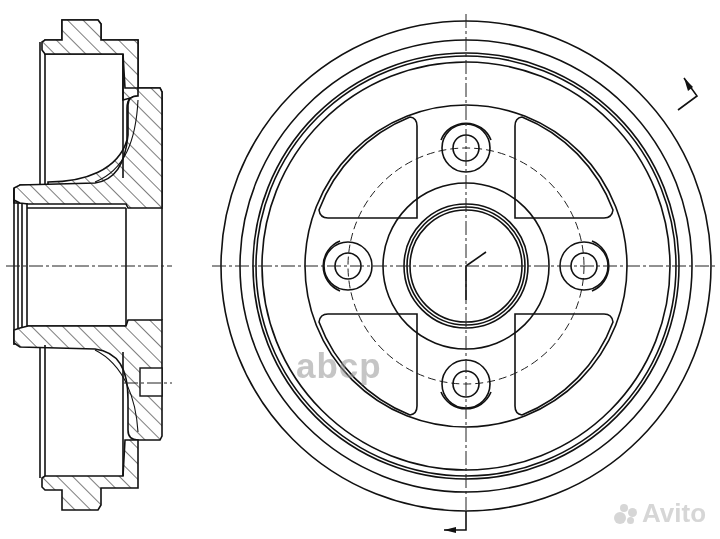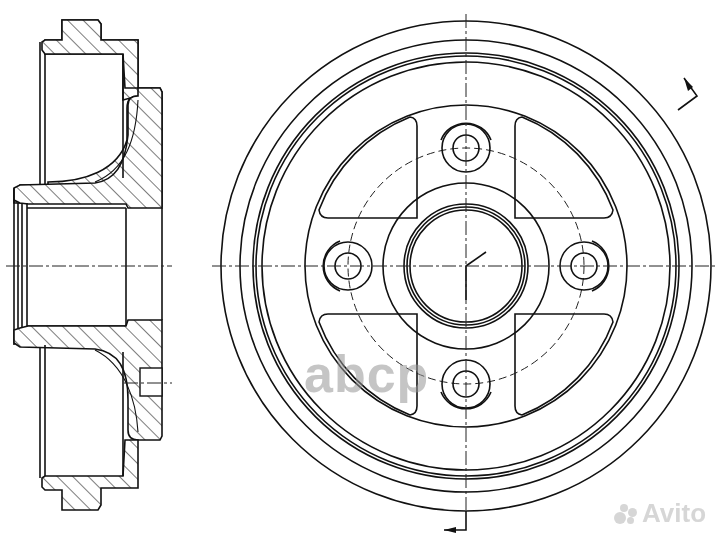--- a/index.html
+++ b/index.html
@@ -4,21 +4,21 @@
   <style>
     html, body { margin: 0; padding: 0; background: #ffffff; }
     body { width: 720px; height: 539px; overflow: hidden; position: relative;
            font-family: "Liberation Sans", sans-serif; }
     #drawing { position: absolute; left: 0; top: 0; width: 720px; height: 539px; }
     .ln { fill: none; stroke: #111; stroke-width: 1.6; }
     .thin { fill: none; stroke: #111; stroke-width: 1.1; }
     .center { fill: none; stroke: #222; stroke-width: 1; stroke-dasharray: 14 3 3 3; }
     .dash { fill: none; stroke: #222; stroke-width: 1; stroke-dasharray: 8 4; }
     .hatch-fill { fill: url(#hatch); stroke: #111; stroke-width: 1.6; }
-    .wm-abcp { position: absolute; left: 304px; top: 348px; font-size: 52px; font-weight: bold;
+    .wm-abcp { position: absolute; left: 296px; top: 348px; font-size: 35px; font-weight: bold;
                color: rgba(150,150,150,0.55); letter-spacing: 1px; line-height: 1; text-align: center; }
     .wm-avito { position: absolute; left: 612px; top: 500px; font-size: 26px; font-weight: bold;
                 color: rgba(200,200,200,0.75); line-height: 1; display: flex; align-items: center; gap: 4px; justify-content: flex-end; }
     .avito-dots { position: relative; width: 26px; height: 22px; }
     .avito-dots span { position: absolute; border-radius: 50%; background: rgba(200,200,200,0.75); }
   </style>
 </head>
 <body>
 
 <svg id="drawing" viewBox="0 0 720 539" xmlns="http://www.w3.org/2000/svg">

